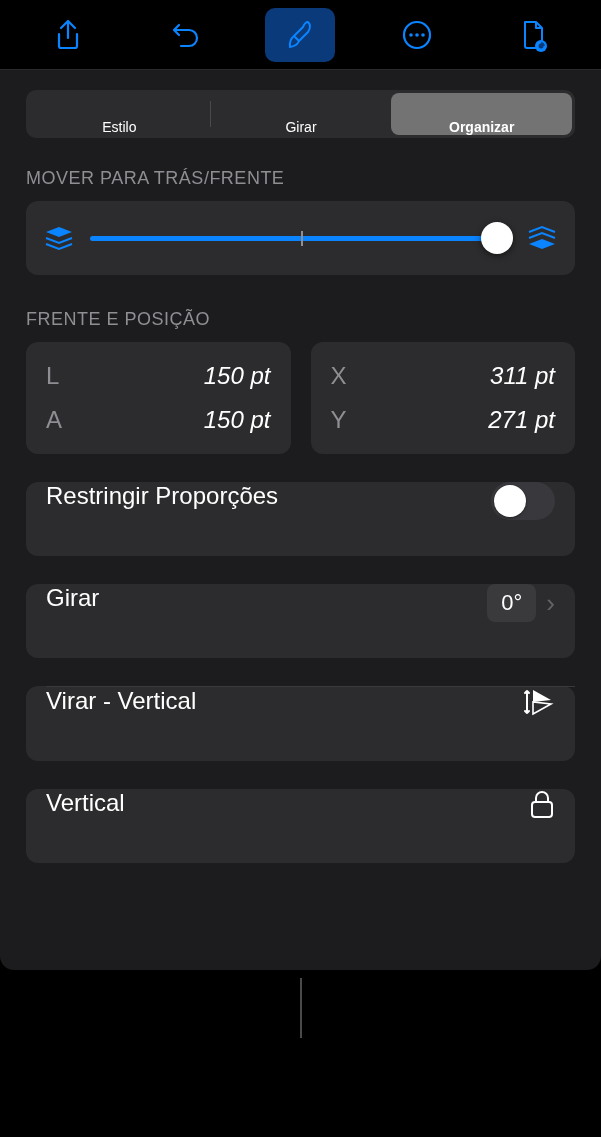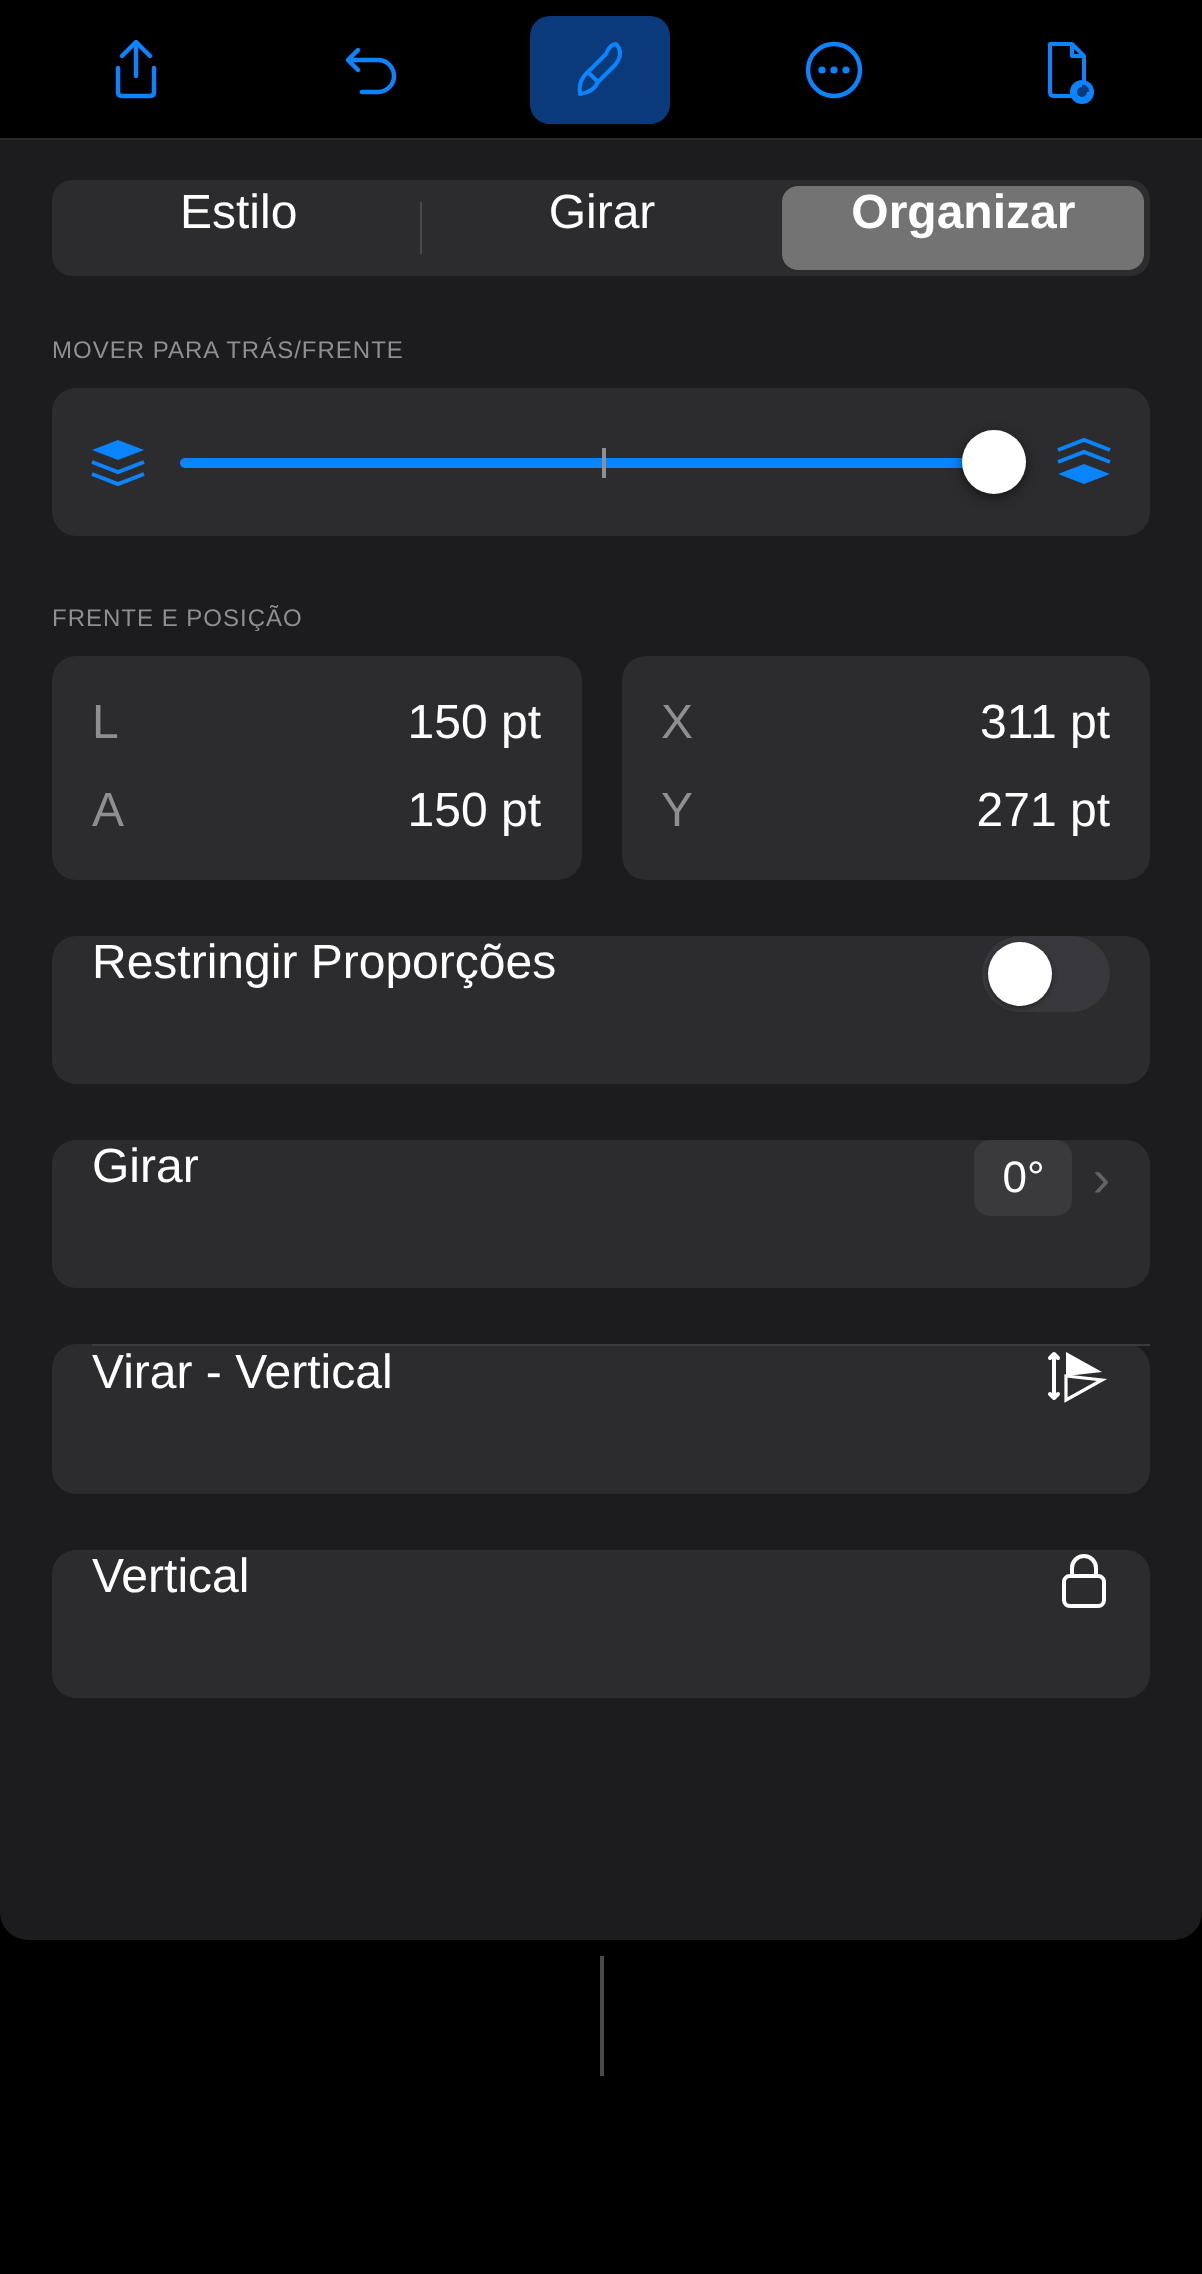--- a/index.html
+++ b/index.html
@@ -47,37 +47,37 @@
       display: flex;
       background: #2c2c2e;
       border-radius: 10px;
       padding: 3px;
       height: 48px;
       margin-bottom: 30px;
     }
     .segmented-item {
       flex: 1;
       display: flex;
-      align-items: flex-start;
+      align-items: flex-end;
       justify-content: center;
-      font-size: 24px;
+      font-size: 14px;
       color: #fff;
       border-radius: 8px;
       cursor: pointer;
       position: relative;
     }
     .segmented-item.selected { background: #737373; font-weight: 600; }
     .segmented-sep {
       width: 1px;
       background: #4a4a4a;
       margin: 8px 0;
     }
 
     .section-label {
-      font-size: 12px;
+      font-size: 18px;
       color: #8e8e93;
       letter-spacing: 0.5px;
       margin-bottom: 12px;
     }
 
     
     .slider-card {
       background: #2c2c2e;
       border-radius: 12px;
       height: 74px;
@@ -128,21 +128,21 @@
       padding: 12px 20px;
     }
     .sp-row {
       display: flex;
       justify-content: space-between;
       align-items: center;
       height: 44px;
       font-size: 24px;
     }
     .sp-key { color: #8e8e93; }
-    .sp-val { color: #fff; }
+    .sp-val { color: #fff; font-style: italic; }
 
     
     .row-card {
       background: #2c2c2e;
       border-radius: 12px;
       margin-bottom: 28px;
     }
     .row-item {
       display: flex;
       align-items: flex-start;

